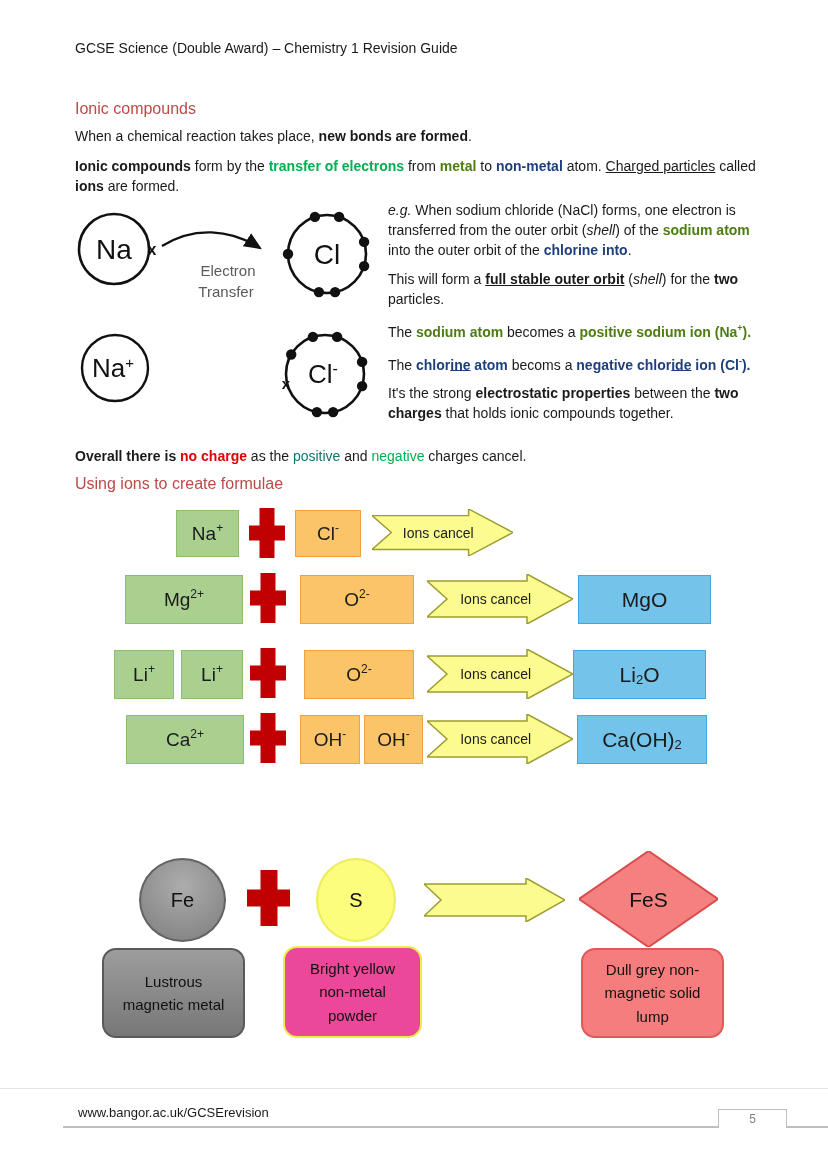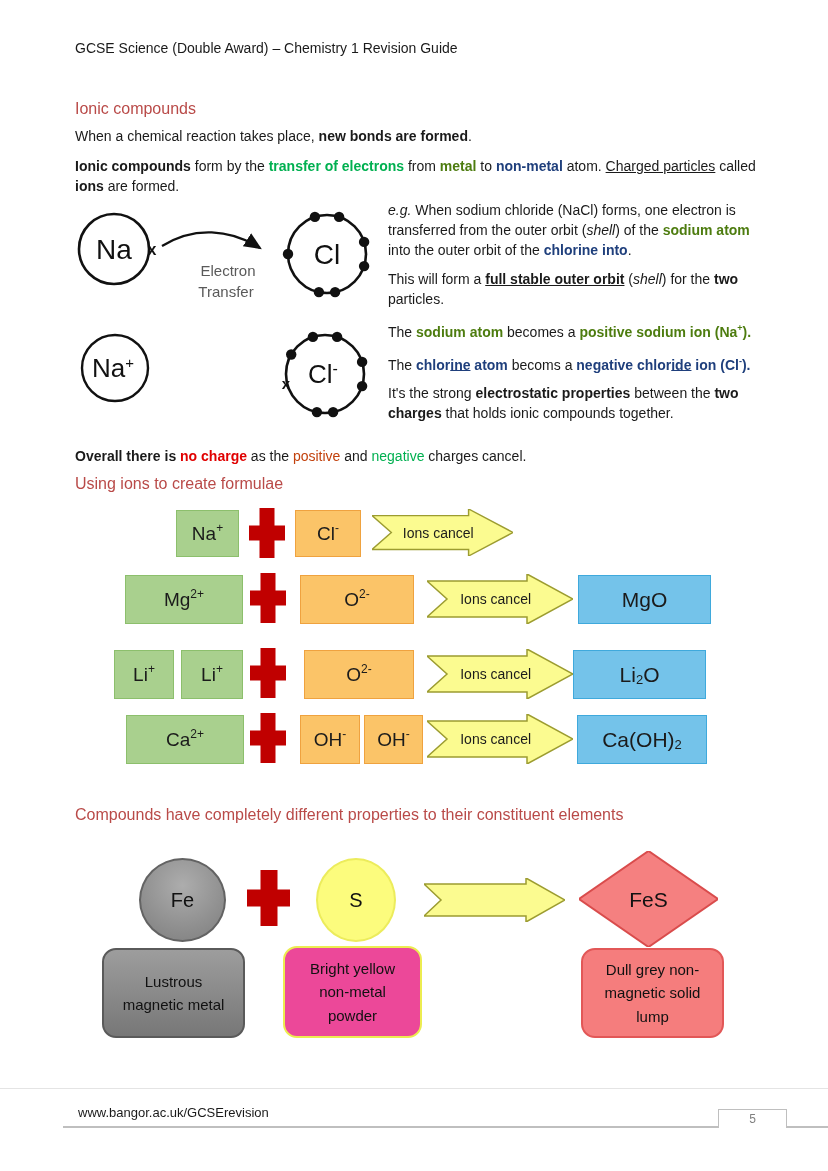--- a/index.html
+++ b/index.html
@@ -11,21 +11,21 @@
   .body-text{font-size:14px;line-height:20px;color:#1a1a1a;}
   .seg-b{font-weight:700;}
   .seg-i{font-style:italic;}
   .seg-u{text-decoration:underline;}
   .c-green{color:#00B050;font-weight:700;}
   .c-greenp{color:#00B050;}
   .c-purple{color:#4d7c0f;font-weight:700;}
   .c-navy{color:#1F3F7C;font-weight:700;}
   .c-navy-u{color:#1F3F7C;font-weight:700;text-decoration:underline;}
   .c-red{color:#E00000;font-weight:700;}
-  .c-bluep{color:#c2410c;}
+  .c-bluep{color:#0f766e;}
   .heading-red{font-size:16px;color:#B94A48;}
   sup.txt{font-size:9px;}
   
   .fbox{position:absolute;display:flex;align-items:center;justify-content:center;
         font-size:19px;color:#1b1b1b;}
   .fbox .sup{font-size:12px;position:relative;top:-6px;}
   .fbox .sub{font-size:13px;position:relative;top:5px;}
   .green-box{background:#A9D08E;border:1px solid #8CBF6C;}
   .orange-box{background:#FBC468;border:1px solid #EFA23F;}
   .blue-box{background:#74C3EA;border:1px solid #3FA9DC;font-size:21px;}
@@ -208,21 +208,20 @@
         <polygon points="0,7 100,7 100,0 146,25 100,50 100,43 0,43 20,25" fill="#FBFB90" stroke="#9C9C30" stroke-width="1.5"></polygon>
       </svg>
     <span class="arrow-label">Ions cancel</span>
   </div>
   <div class="fbox blue-box" style="left:577px;top:715px;width:128px;height:47px;">
       <span>Ca(OH)</span>
       <span class="sub">2</span>
       <span></span>
     </div>
 
-  <div class="abs heading-red" style="left:75px;top:806px;">Compounds have completely different properties to their constituent elements</div>
 
   <div class="circ fe-circ" style="left:139px;top:858px;width:83px;height:80px;">
       <span>Fe</span>
     </div>
   <div class="plus big" style="left:247px;top:870px;width:43px;height:56px;"></div>
   <div class="circ s-circ" style="left:316px;top:858px;width:76px;height:80px;">
       <span>S</span>
     </div>
   <div class="arrow-wrap" style="left:424px;top:878px;width:141px;height:44px;">
     <svg viewBox="0 0 141 44" preserveAspectRatio="none">

